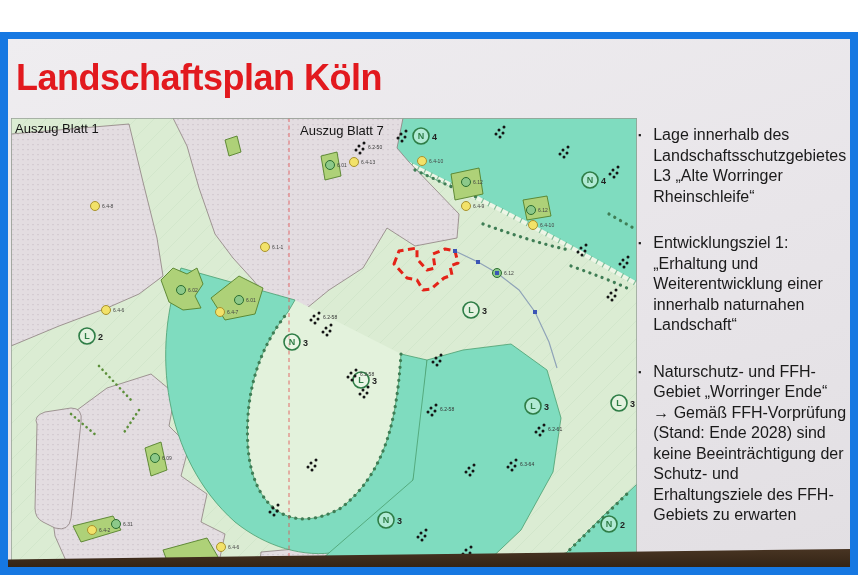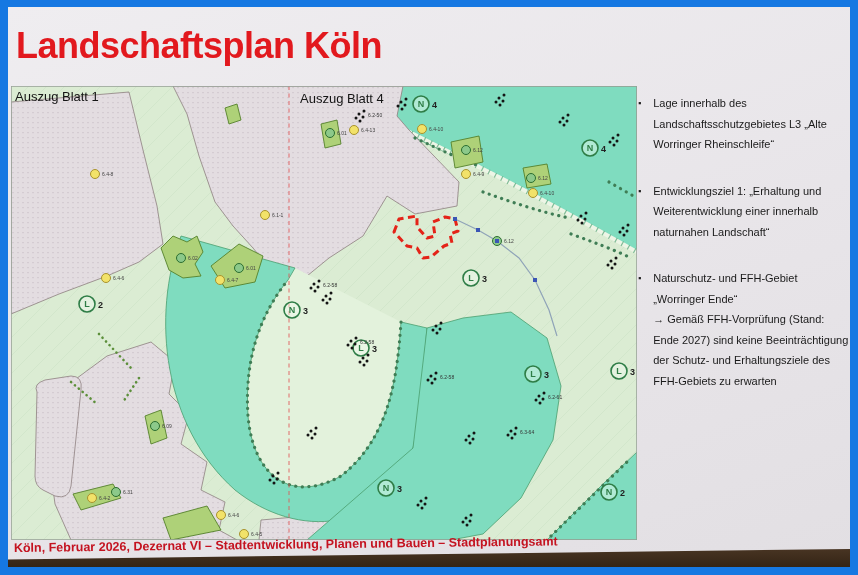--- a/index.html
+++ b/index.html
@@ -1,29 +1,29 @@
 <!DOCTYPE html>
 <html><head>
 <meta charset="utf-8">
 <style>
   html,body{margin:0;padding:0;}
   body{width:858px;height:575px;position:relative;font-family:"Liberation Sans",sans-serif;overflow:hidden;}
-  .frame{position:absolute;inset:0;background:#1678e2;}
+  .frame{position:absolute;inset:0;background:#1678e2;margin-top:32px;}
   .slide{position:absolute;left:8px;top:7px;right:8px;bottom:8px;overflow:hidden;
          background:linear-gradient(160deg,#efedf0 0%,#e8e5e9 55%,#e2dfe3 100%);}
   .title{position:absolute;left:8px;top:18px;font-size:36px;font-weight:bold;color:#e2191e;letter-spacing:-0.5px;}
   .map-wrap{position:absolute;left:3px;top:79px;width:626px;height:454px;}
   .map-wrap svg{position:absolute;left:0;top:0;}
   .map-label{position:absolute;font-size:13px;color:#151515;white-space:nowrap;}
   .lbl1{left:4px;top:3px;}
   .lbl2{left:289px;top:5px;}
   .bullets{position:absolute;left:630px;top:86px;width:214px;display:flex;flex-direction:column;gap:26px;}
   .bullet{display:flex;align-items:flex-start;}
   .bsq{font-size:9px;line-height:20.5px;margin-right:12px;color:#1a1a1a;flex:0 0 auto;}
-  .btext{margin:0;font-size:11px;line-height:20.5px;color:#1a1a1a;width:196px;}
+  .btext{margin:0;font-size:16px;line-height:20.5px;color:#1a1a1a;width:196px;}
   .btext p{margin:0;}
   .footer{position:absolute;left:6px;top:534px;font-size:12.5px;font-weight:bold;color:#c41320;
           transform:rotate(-0.7deg);transform-origin:left bottom;white-space:nowrap;}
   .desk{position:absolute;left:0;right:0;bottom:0;height:20px;background:linear-gradient(#4a3624,#342415);
         clip-path:polygon(0 62%,100% 10%,100% 100%,0 100%);}
 </style>
 </head>
 <body>
 
 <div class="frame">
@@ -379,41 +379,41 @@
             <rect x="442" y="131" width="4" height="4" fill="#3b55b5"></rect>
             <rect x="465" y="142" width="4" height="4" fill="#3b55b5"></rect>
             <rect x="484" y="153" width="4" height="4" fill="#3b55b5"></rect>
             <rect x="522" y="192" width="4" height="4" fill="#3b55b5"></rect>
           </g>
 
         <rect x="0.4" y="0.4" width="625" height="453" fill="none" stroke="#9aa49a" stroke-width="0.8"></rect>
       </svg>
 
       <div class="map-label lbl1">Auszug Blatt 1</div>
-      <div class="map-label lbl2">Auszug Blatt 4</div>
+      <div class="map-label lbl2">Auszug Blatt 7</div>
     </div>
 
     <div class="bullets">
       <div class="bullet">
         <span class="bsq">▪</span>
         <div class="btext">
             <p>Lage innerhalb des Landschaftsschutzgebietes L3 „Alte Worringer Rheinschleife“</p>
           </div>
       </div>
       <div class="bullet">
         <span class="bsq">▪</span>
         <div class="btext">
             <p>Entwicklungsziel 1: „Erhaltung und Weiterentwicklung einer innerhalb naturnahen Landschaft“</p>
           </div>
       </div>
       <div class="bullet">
         <span class="bsq">▪</span>
         <div class="btext">
           <p>Naturschutz- und FFH-Gebiet „Worringer Ende“</p>
-          <p>→ Gemäß FFH-Vorprüfung (Stand: Ende 2027) sind keine Beeinträchtigung der Schutz- und Erhaltungsziele des FFH-Gebiets zu erwarten</p>
+          <p>→ Gemäß FFH-Vorprüfung (Stand: Ende 2028) sind keine Beeinträchtigung der Schutz- und Erhaltungsziele des FFH-Gebiets zu erwarten</p>
         </div>
       </div>
     </div>
 
     <div class="footer">Köln, Februar 2026, Dezernat VI – Stadtentwicklung, Planen und Bauen – Stadtplanungsamt</div>
     <div class="desk"></div>
   </div>
 </div>
 
 </body></html>

